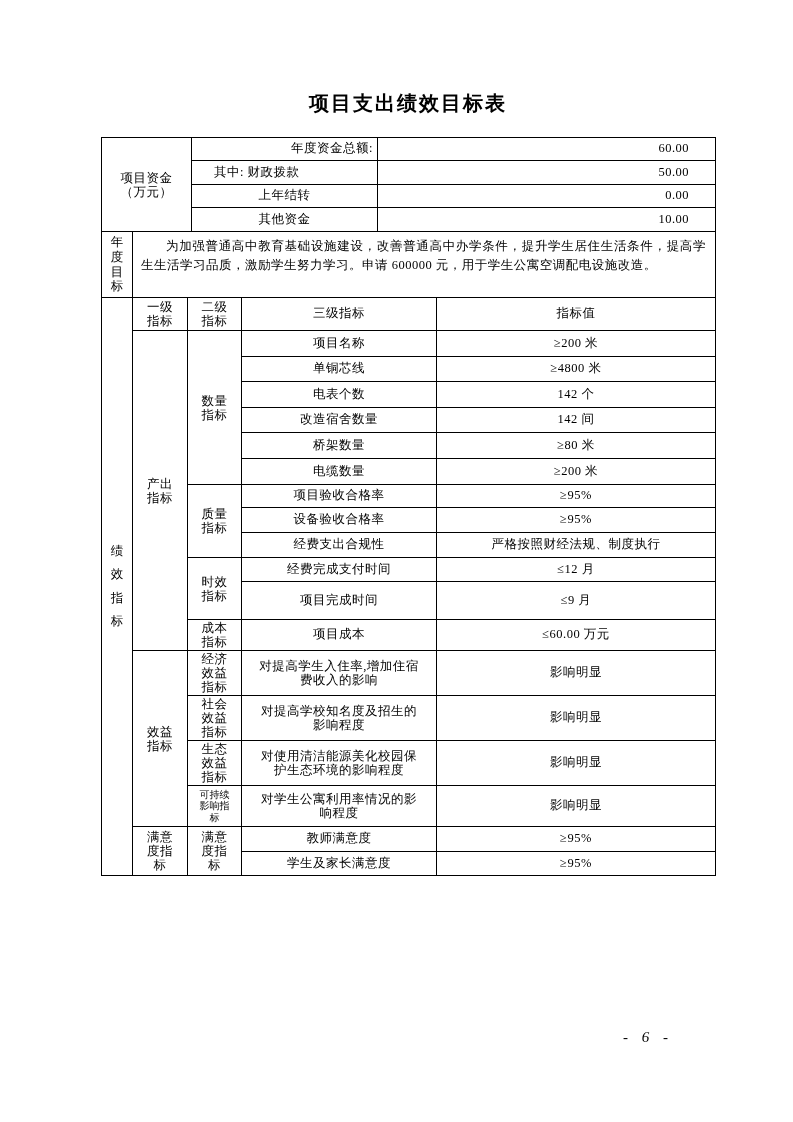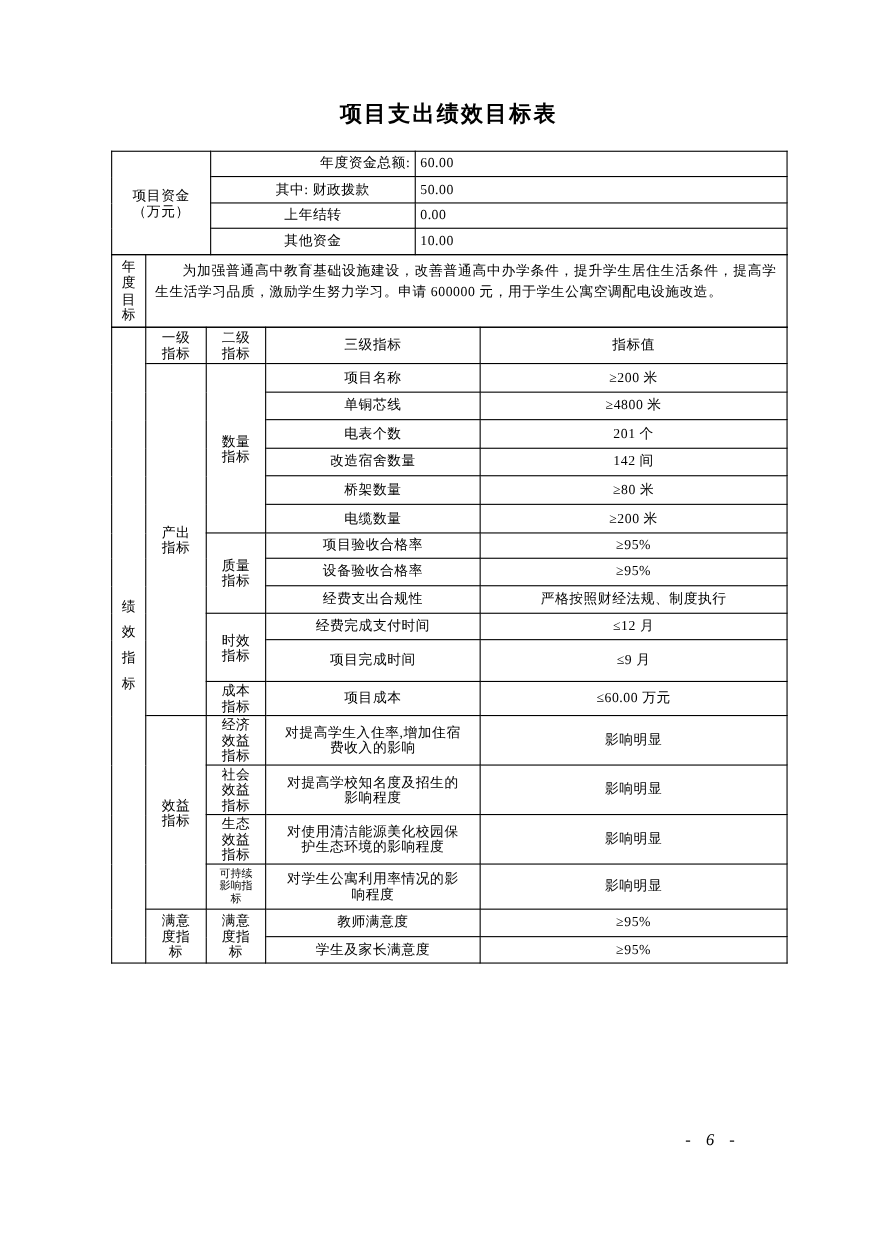--- a/index.html
+++ b/index.html
@@ -41,22 +41,22 @@
     text-align: center;
     vertical-align: middle;
     padding: 1px 4px;
     line-height: 1.25;
     overflow: hidden;
     letter-spacing: 0.5px;
   }
   .pre { white-space: pre-line; }
   .tight { line-height: 1.12; }
   .lbl-left  { text-align: right; padding-left: 10px; }
-  .lbl-left2 { text-align: center; padding-left: 22px; }
-  .val-right { text-align: left; padding-right: 26px; }
+  .lbl-left2 { text-align: left; padding-left: 22px; }
+  .val-right { text-align: right; padding-right: 26px; }
   .small { font-size: 10px; letter-spacing: 0; }
   .vert-tall { line-height: 1.85; letter-spacing: 0; }
   .vert-goal { line-height: 1.18; letter-spacing: 0; }
   .goal-text {
     text-align: justify;
     text-indent: 2em;
     padding: 5px 9px 5px 8px;
     line-height: 1.52;
     vertical-align: top;
     margin-left: 28px;
@@ -162,21 +162,21 @@
 指标</td>
         <td>项目名称</td>
         <td>≥200 米</td>
       </tr>
       <tr style="height:25px">
         <td>单铜芯线</td>
         <td>≥4800 米</td>
       </tr>
       <tr style="height:26px">
         <td>电表个数</td>
-        <td>201 个</td>
+        <td>142 个</td>
       </tr>
       <tr style="height:25px">
         <td>改造宿舍数量</td>
         <td>142 间</td>
       </tr>
       <tr style="height:26px">
         <td>桥架数量</td>
         <td>≥80 米</td>
       </tr>
       <tr style="height:26px">

